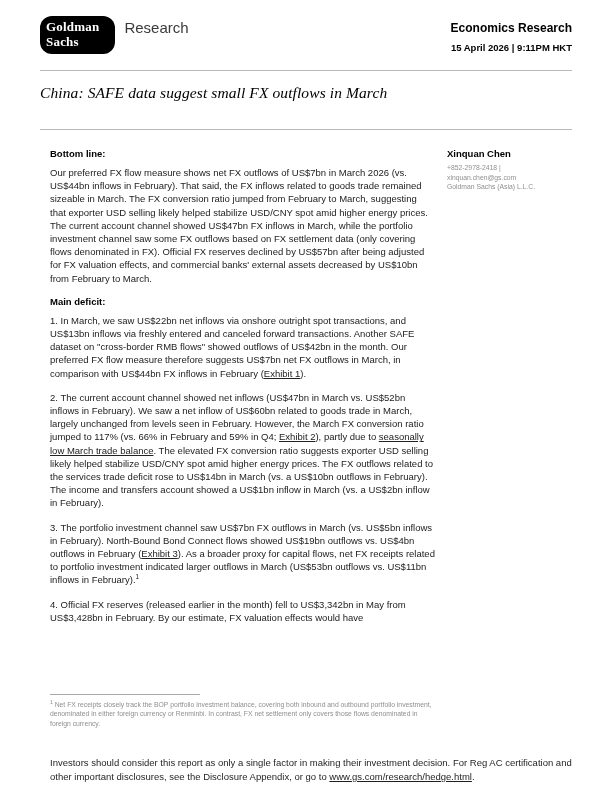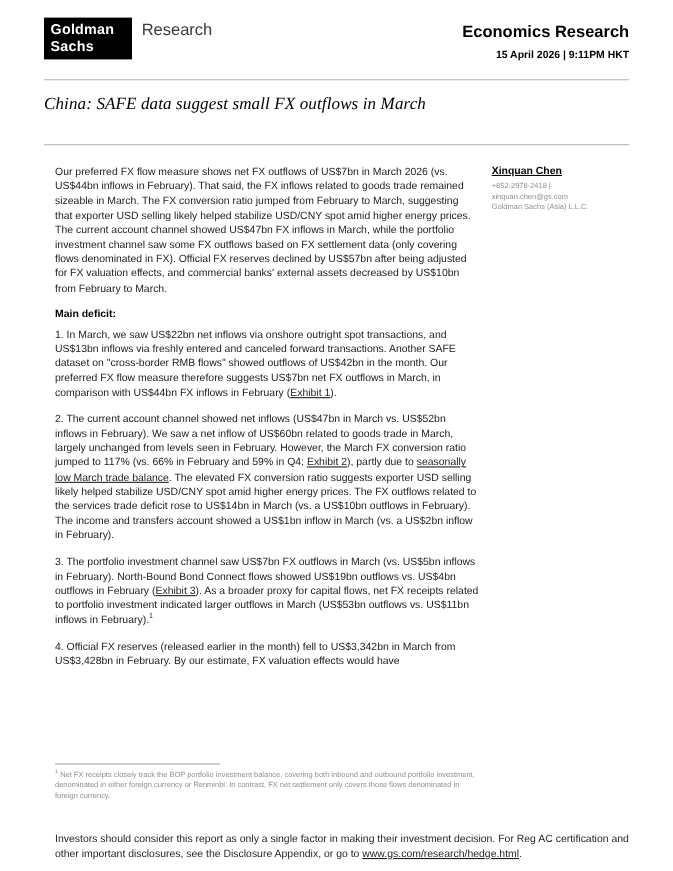--- a/index.html
+++ b/index.html
@@ -8,51 +8,51 @@
   .page {
     position:relative; width:612px; height:792px; margin:0 auto;
     background:#ffffff; padding:16px 40px 0 40px; overflow:hidden;
     color:#1f1f1f;
   }
   
   .masthead { display:flex; justify-content:space-between; align-items:flex-start; }
   .brand { display:flex; align-items:flex-start; }
   .logo-box {
     background:#000; color:#fff; padding:4px 16px 5px 6px;
-    font-family:Liberation Sans, sans-serif; font-weight:bold;
-    font-size:13px; line-height:14.5px; letter-spacing:.2px;
+    font-family:Liberation Serif, serif; font-weight:bold;
+    font-size:13px; line-height:14.5px; letter-spacing:.2px;border-radius:12px;
   }
   .research-word {
     font-size:15px; color:#3a3a3a; margin-left:9px; margin-top:3px;
     font-family:"Liberation Sans", sans-serif;
     text-align:right;
   }
   .head-right { text-align:right; padding-top:5px; }
-  .head-right .cat { font-size:15px; font-weight:bold; color:#000; }
+  .head-right .cat { font-size:12px; font-weight:bold; color:#000; }
   .head-right .dt  { font-size:9.5px; font-weight:bold; color:#000; margin-top:7px;margin-left:12px; }
   
   .rule { border-top:1px solid #b9b9b9; height:0; }
   .rule-top { margin-top:16px; }
   .rule-title { margin-top:27px; }
   
   .title {
     font-family:"Liberation Serif", serif; font-weight:400;
     font-size:15.5px; color:#000; margin-top:13px; letter-spacing:.1px;font-style:italic;
   }
   
   .content { display:flex; margin-top:18px; padding-left:10px; }
   .col-main { width:385px; }
   .col-side { width:113px; margin-left:12px; }
   .sec { font-size:9.5px; font-weight:bold; color:#000; margin:3px 0 7px 0; }
   .sec:first-child { margin-top:0; }
   .para { font-size:9.5px; line-height:13.2px; color:#222; margin-bottom:11px; text-align:left; }
   .para sup { font-size:6.5px; vertical-align:super; line-height:0; }
   .link { color:inherit; text-decoration:underline; }
   
-  .analyst-name { font-size:9.5px; font-weight:bold; color:#000; margin-bottom:4px;text-decoration:underline; }
+  .analyst-name { font-size:9.5px; font-weight:bold; color:#000; margin-bottom:4px; }
   .contact-line { display:block; font-size:6.8px; line-height:9.5px; color:#8f8f8f; }
   .contact-email { text-decoration:none; }
   
   .footnote-block { position:absolute; left:50px; top:694px; width:385px; }
   .footnote-rule { width:150px; border-top:1px solid #a8a8a8; margin-bottom:5px; }
   .footnote { font-size:6.8px; line-height:9.4px; color:#8f8f8f; }
   .footnote sup { font-size:5px; vertical-align:super; line-height:0; }
   
   .disclaimer {
     position:absolute; left:50px; top:756px; width:522px;
@@ -79,26 +79,27 @@
   </header>
 
   <div class="rule rule-top"></div>
 
   <h1 class="title">China: SAFE data suggest small FX outflows in March</h1>
 
   <div class="rule rule-title"></div>
 
   <div class="content">
     <div class="col-main">
+      <h2 class="sec">Bottom line:</h2>
       <p class="para">Our preferred FX flow measure shows net FX outflows of US$7bn in March 2026 (vs. US$44bn inflows in February). That said, the FX inflows related to goods trade remained sizeable in March. The FX conversion ratio jumped from February to March, suggesting that exporter USD selling likely helped stabilize USD/CNY spot amid higher energy prices. The current account channel showed US$47bn FX inflows in March, while the portfolio investment channel saw some FX outflows based on FX settlement data (only covering flows denominated in FX). Official FX reserves declined by US$57bn after being adjusted for FX valuation effects, and commercial banks' external assets decreased by US$10bn from February to March.</p>
       <h2 class="sec">Main deficit:</h2>
       <p class="para"><span>1. In March, we saw US$22bn net inflows via onshore outright spot transactions, and US$13bn inflows via freshly entered and canceled forward transactions. Another SAFE dataset on "cross-border RMB flows" showed outflows of US$42bn in the month. Our preferred FX flow measure therefore suggests US$7bn net FX outflows in March, in comparison with US$44bn FX inflows in February (</span><a href="#" class="link">Exhibit 1</a><span>).</span></p>
       <p class="para"><span>2. The current account channel showed net inflows (US$47bn in March vs. US$52bn inflows in February). We saw a net inflow of US$60bn related to goods trade in March, largely unchanged from levels seen in February. However, the March FX conversion ratio jumped to 117% (vs. 66% in February and 59% in Q4; </span><a href="#" class="link">Exhibit 2</a><span>), partly due to </span><a href="#" class="link">seasonally low March trade balance</a><span>. The elevated FX conversion ratio suggests exporter USD selling likely helped stabilize USD/CNY spot amid higher energy prices. The FX outflows related to the services trade deficit rose to US$14bn in March (vs. a US$10bn outflows in February). The income and transfers account showed a US$1bn inflow in March (vs. a US$2bn inflow in February).</span></p>
       <p class="para"><span>3. The portfolio investment channel saw US$7bn FX outflows in March (vs. US$5bn inflows in February). North-Bound Bond Connect flows showed US$19bn outflows vs. US$4bn outflows in February (</span><a href="#" class="link">Exhibit 3</a><span>). As a broader proxy for capital flows, net FX receipts related to portfolio investment indicated larger outflows in March (US$53bn outflows vs. US$11bn inflows in February).</span><sup>1</sup></p>
-      <p class="para"><span>4. Official FX reserves (released earlier in the month) fell to US$3,342bn in March from US$3,428bn in February. By our estimate, FX valuation effects would have</span></p>
+      <p class="para"><span>4. Official FX reserves (released earlier in the month) fell to US$3,342bn in May from US$3,428bn in February. By our estimate, FX valuation effects would have</span></p>
     </div>
 
     <aside class="col-side">
       <div class="analyst-name">Xinquan Chen</div>
       <span class="contact-line">+852-2978-2418 |</span>
       <a class="contact-line contact-email" href="#">xinquan.chen@gs.com</a>
       <span class="contact-line">Goldman Sachs (Asia) L.L.C.</span>
     </aside>
   </div>
 

